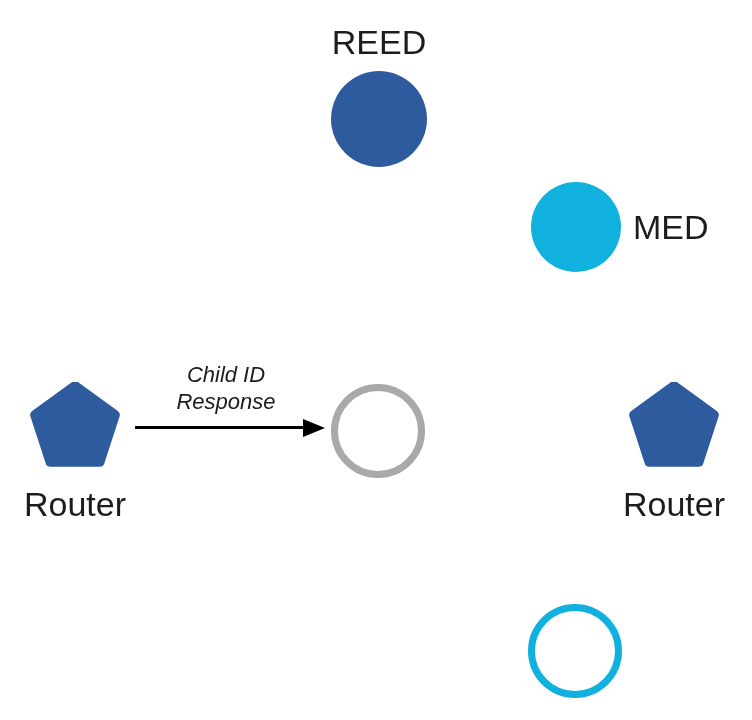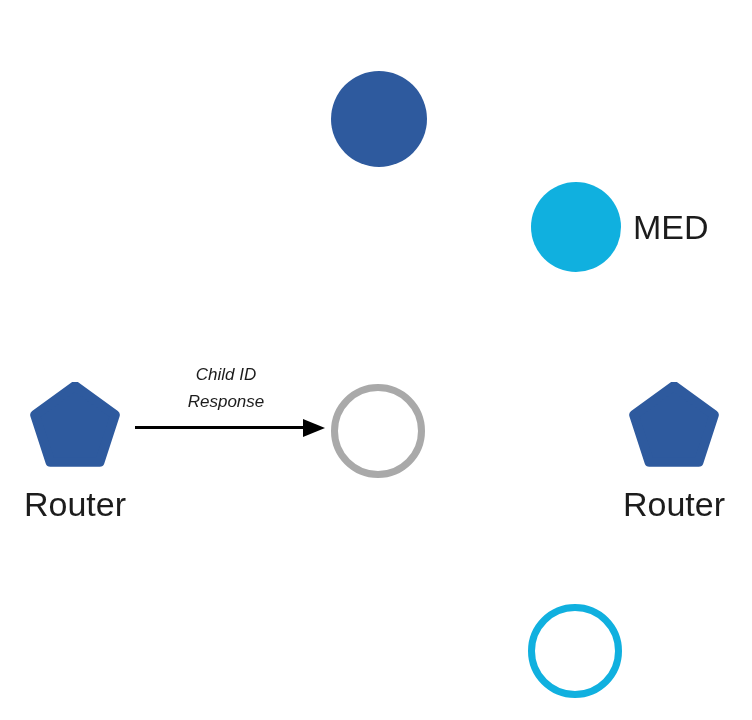--- a/index.html
+++ b/index.html
@@ -68,21 +68,21 @@
   .pent-right { left: 626px; top: 382px; }
 
   .label-reed       { left: 279px; top: 22px;  width: 200px; }
   .label-med        { left: 633px; top: 207px; }
   .label-router-l   { left: 5px;   top: 484px; width: 140px; }
   .label-router-r   { left: 604px; top: 484px; width: 140px; }
   .label-sed        { left: 638px; top: 631px; }
 
   .arrow-label {
     left: 136px; top: 361px; width: 180px;
-    font-size: 17px;
+    font-size: 22px;
     font-style: italic;
     color: #1c1c1c;
     line-height: 27px;
     text-align: center;
   }
   .arrow-line {
     left: 135px; top: 426px;
     width: 170px; height: 3px;
     background: #000000;
   }
@@ -92,20 +92,21 @@
     border-top: 9px solid transparent;
     border-bottom: 9px solid transparent;
     border-left: 22px solid #000000;
   }
 </style>
 </head>
 <body>
 
 <div id="canvas">
 
+  <div class="abs node-label centered label-reed">REED</div>
   <div class="abs circle-filled circle-reed"></div>
 
   <div class="abs circle-filled circle-med"></div>
   <div class="abs node-label label-med">MED</div>
 
   <div class="abs pent-left">
     <svg class="pentagon-svg" viewBox="0 0 100 92">
       <polygon class="pentagon-shape" points="50,4 91.84,34.4 75.86,83.6 24.14,83.6 8.16,34.4"></polygon>
     </svg>
   </div>

